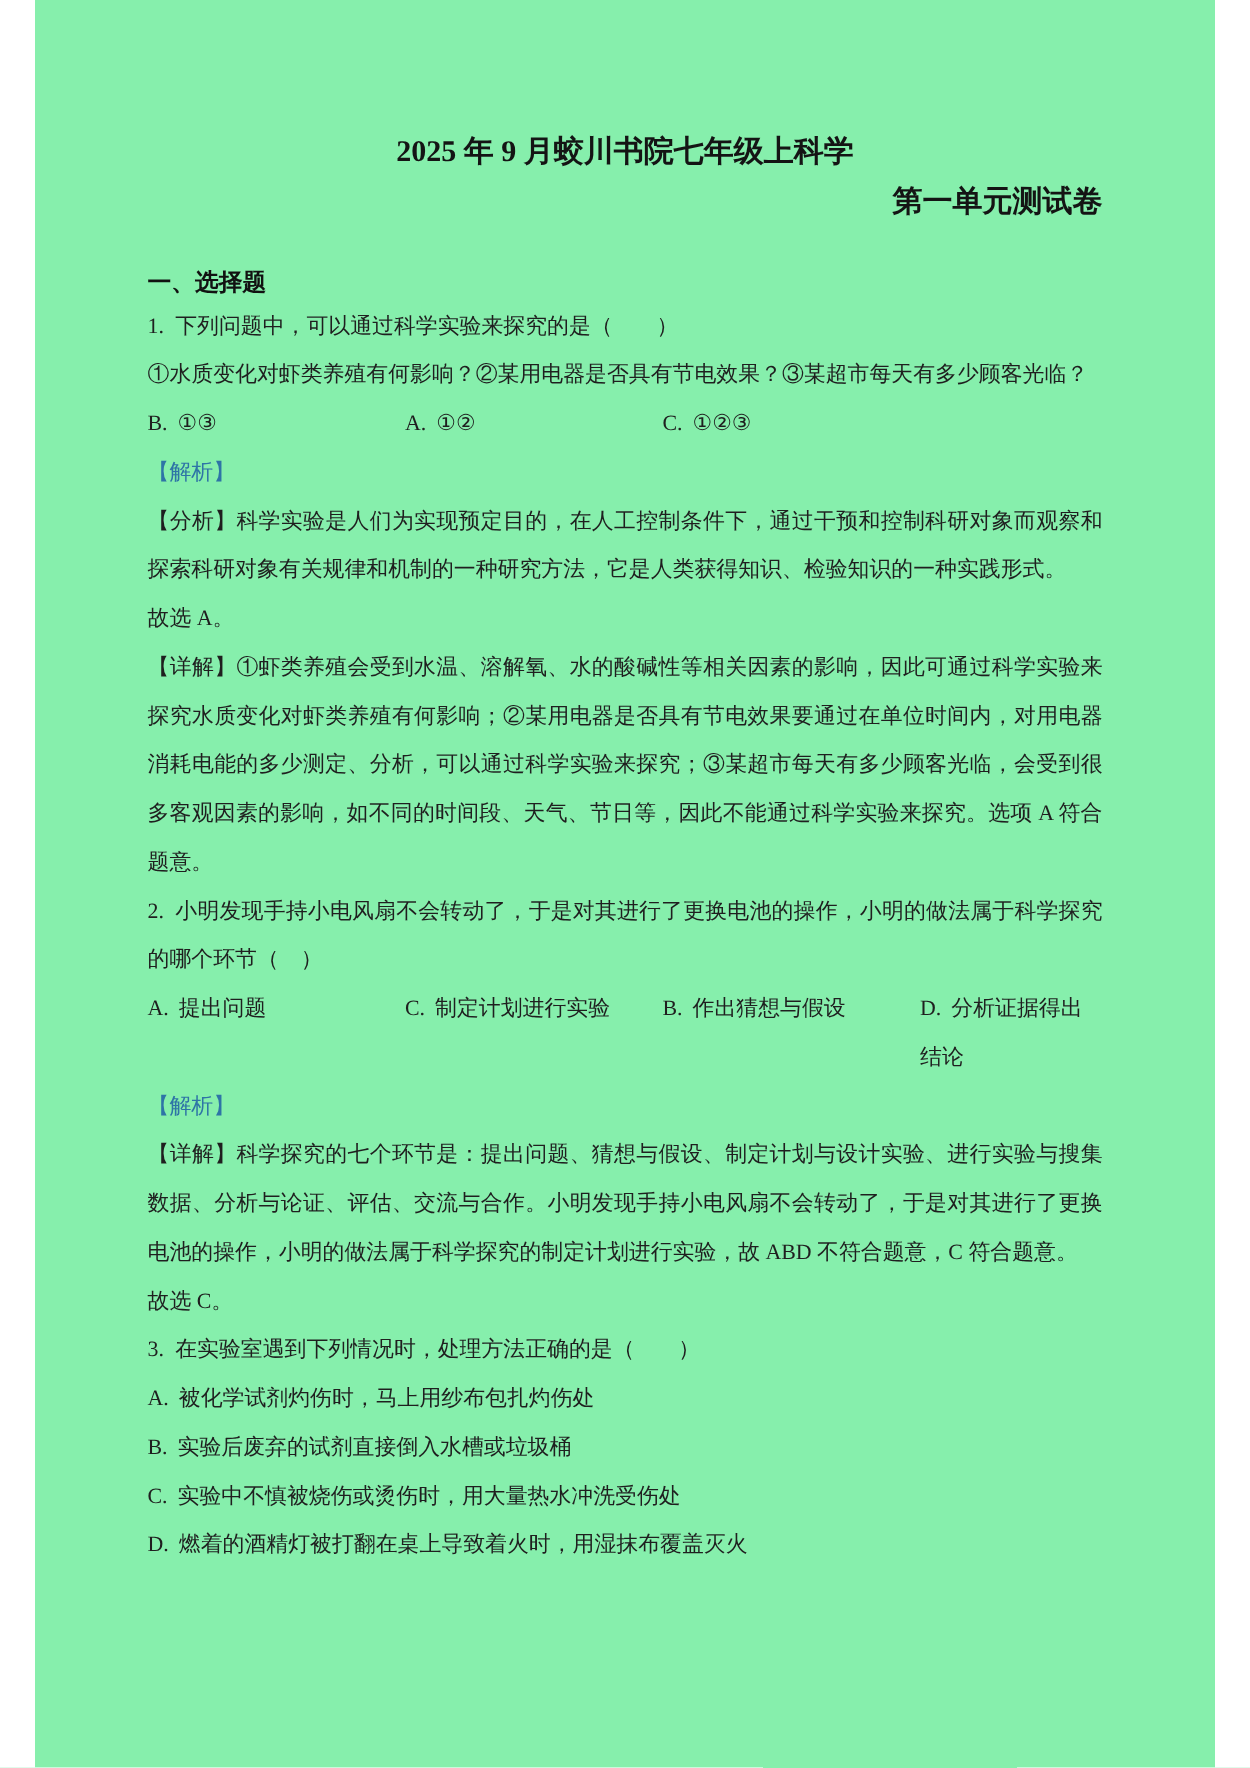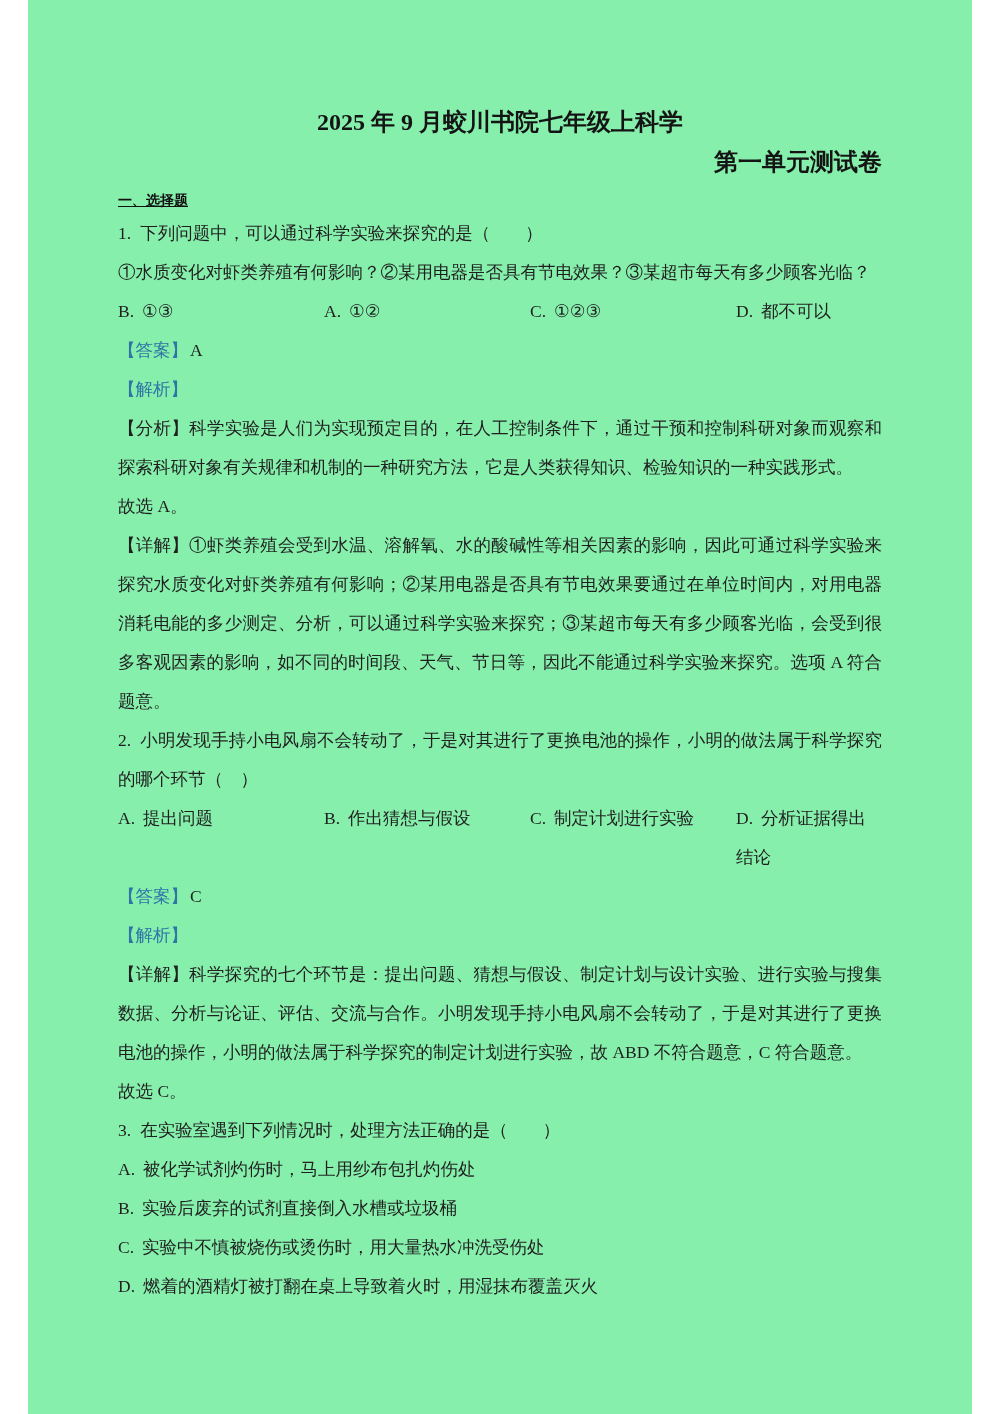--- a/index.html
+++ b/index.html
@@ -21,27 +21,26 @@
   }
   .title-line {
     text-align: center;
     font-size: 24px;
     line-height: 32px;
     font-weight: bold;
     color: #141414;
   }
   .title-line.second { margin-top: 8px; text-align: right; }
   .section-heading {
-    margin-top: 8px;
+    margin-top: 35px;
     font-family: "Liberation Sans", "DejaVu Sans", sans-serif;
-    font-size: 14px;
+    font-size: 19px;
     line-height: 28px;
     font-weight: bold;
     color: #111111;
-    text-decoration: underline;
   }
   .para {
     font-size: 17.5px;
     line-height: 39px;
     margin: 0;
     color: #1f1f1f;
   }
   .just {
     text-align: justify;
     text-justify: inter-ideograph;
@@ -67,39 +66,36 @@
 
   <div class="section-heading">一、选择题</div>
 
   <p class="para"><span class="q-num">1.</span><span>下列问题中，可以通过科学实验来探究的是（　　）</span></p>
   <p class="para just">①水质变化对虾类养殖有何影响？②某用电器是否具有节电效果？③某超市每天有多少顾客光临？</p>
 
   <div class="opt-row">
     <span><span class="opt-label">B.</span><span>①③</span></span>
     <span><span class="opt-label">A.</span><span>①②</span></span>
     <span><span class="opt-label">C.</span><span>①②③</span></span>
-    <span><span class="opt-label">D.</span><span>都不可以</span></span>
   </div>
 
-  <p class="para"><span class="blue">【答案】</span><span class="ans-letter">A</span></p>
   <p class="para"><span class="blue">【解析】</span></p>
   <p class="para just"><span>【分析】</span><span>科学实验是人们为实现预定目的，在人工控制条件下，通过干预和控制科研对象而观察和探索科研对象有关规律和机制的一种研究方法，它是人类获得知识、检验知识的一种实践形式。</span></p>
   <p class="para">故选 A。</p>
   <p class="para just"><span>【详解】</span><span>①虾类养殖会受到水温、溶解氧、水的酸碱性等相关因素的影响，因此可通过科学实验来探究水质变化对虾类养殖有何影响；②某用电器是否具有节电效果要通过在单位时间内，对用电器消耗电能的多少测定、分析，可以通过科学实验来探究；③某超市每天有多少顾客光临，会受到很多客观因素的影响，如不同的时间段、天气、节日等，因此不能通过科学实验来探究。选项 A 符合题意。</span></p>
 
   <p class="para just"><span class="q-num">2.</span><span>小明发现手持小电风扇不会转动了，于是对其进行了更换电池的操作，小明的做法属于科学探究的哪个环节（　）</span></p>
 
   <div class="opt-row">
     <span><span class="opt-label">A.</span><span>提出问题</span></span>
+    <span><span class="opt-label">C.</span><span>制定计划进行实验</span></span>
     <span><span class="opt-label">B.</span><span>作出猜想与假设</span></span>
-    <span><span class="opt-label">C.</span><span>制定计划进行实验</span></span>
     <span><span class="opt-label">D.</span><span>分析证据得出结论</span></span>
   </div>
 
-  <p class="para"><span class="blue">【答案】</span><span class="ans-letter">C</span></p>
   <p class="para"><span class="blue">【解析】</span></p>
   <p class="para just"><span>【详解】</span><span>科学探究的七个环节是：提出问题、猜想与假设、制定计划与设计实验、进行实验与搜集数据、分析与论证、评估、交流与合作。小明发现手持小电风扇不会转动了，于是对其进行了更换电池的操作，小明的做法属于科学探究的制定计划进行实验，故 ABD 不符合题意，C 符合题意。</span></p>
   <p class="para">故选 C。</p>
 
   <p class="para"><span class="q-num">3.</span><span>在实验室遇到下列情况时，处理方法正确的是（　　）</span></p>
   <p class="para"><span class="opt-label">A.</span><span>被化学试剂灼伤时，马上用纱布包扎灼伤处</span></p>
   <p class="para"><span class="opt-label">B.</span><span>实验后废弃的试剂直接倒入水槽或垃圾桶</span></p>
   <p class="para"><span class="opt-label">C.</span><span>实验中不慎被烧伤或烫伤时，用大量热水冲洗受伤处</span></p>
   <p class="para"><span class="opt-label">D.</span><span>燃着的酒精灯被打翻在桌上导致着火时，用湿抹布覆盖灭火</span></p>
 

